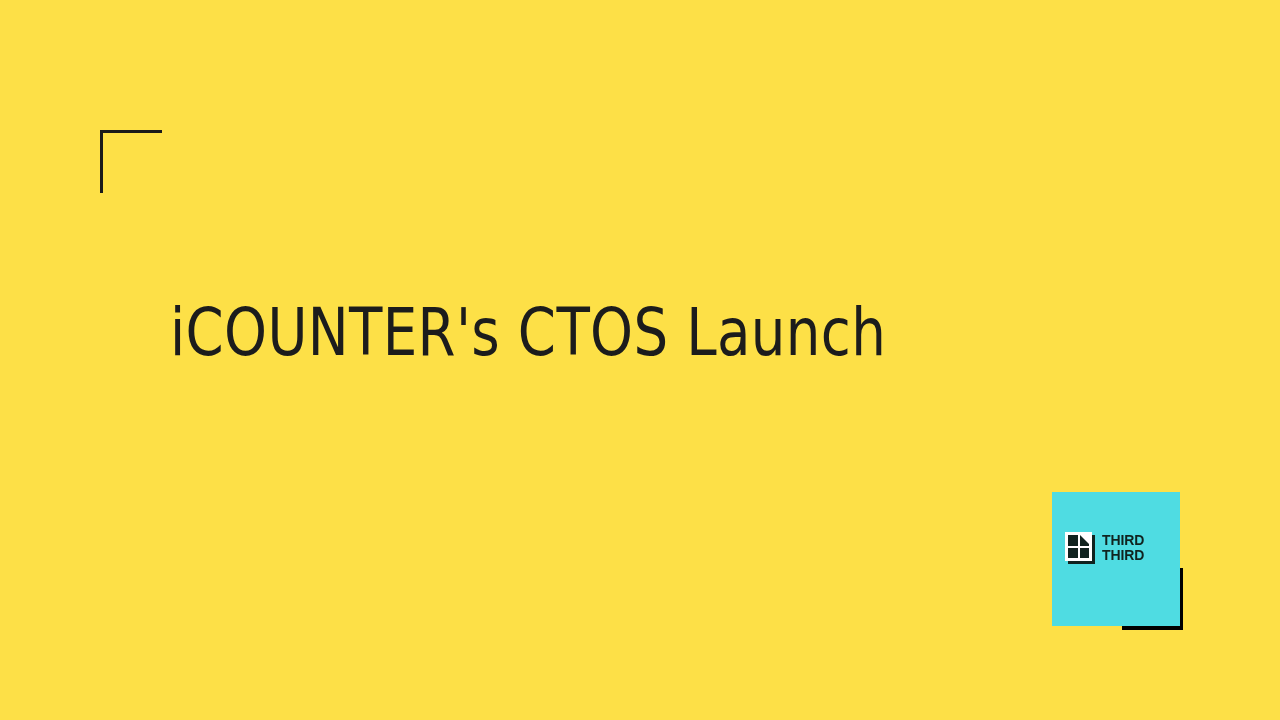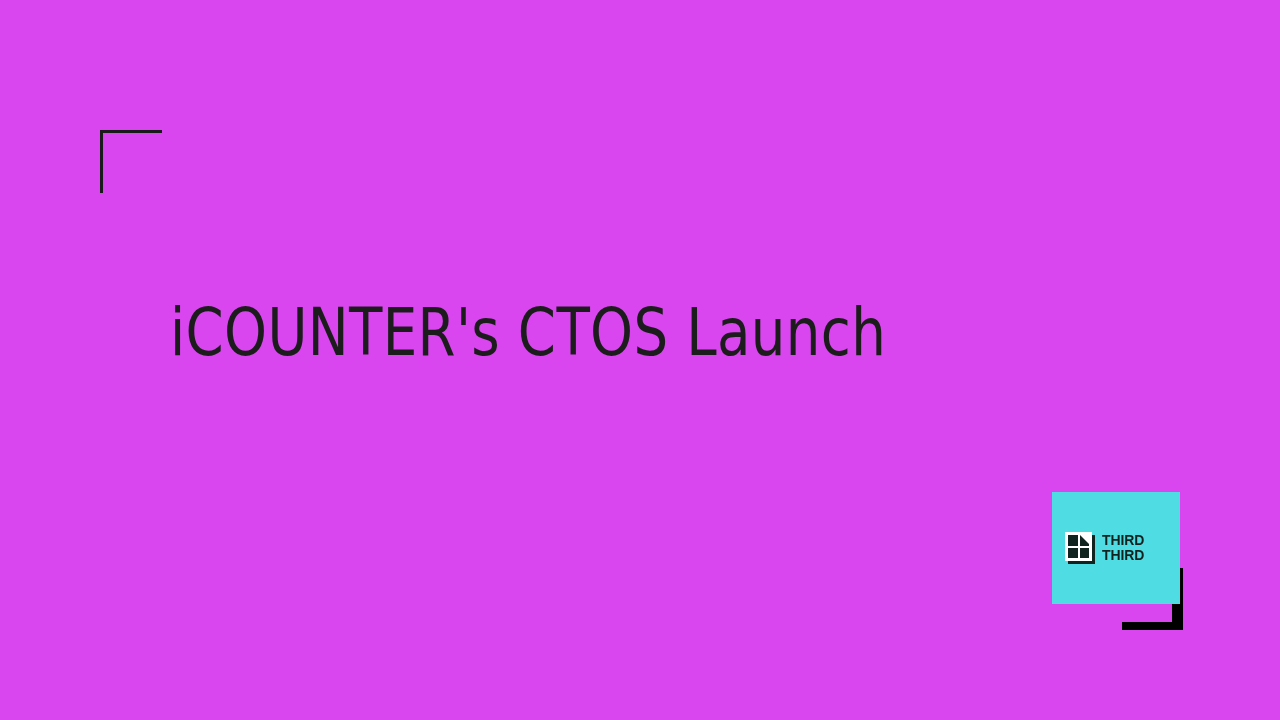--- a/index.html
+++ b/index.html
@@ -10,21 +10,21 @@
   }
 
   body {
     font-family: "Liberation Sans", sans-serif;
   }
 
   #slide {
     position: relative;
     width: 1280px;
     height: 720px;
-    background: #d946ef;
+    background: #fde047;
     overflow: hidden;
   }
 
   
   .corner-bracket {
     position: absolute;
     left: 100px;
     top: 130px;
     width: 62px;
     height: 63px;
@@ -77,21 +77,21 @@
     width: 61px;
     height: 8px;
     background: #000000;
   }
 
   .logo-square {
     position: absolute;
     left: 0;
     top: 0;
     width: 128px;
-    height: 112px;
+    height: 134px;
     background: #4fdce2;
   }
 
   .logo-inner {
     position: absolute;
     left: 13px;
     top: 40px;
     display: flex;
     align-items: center;
     gap: 7px;

